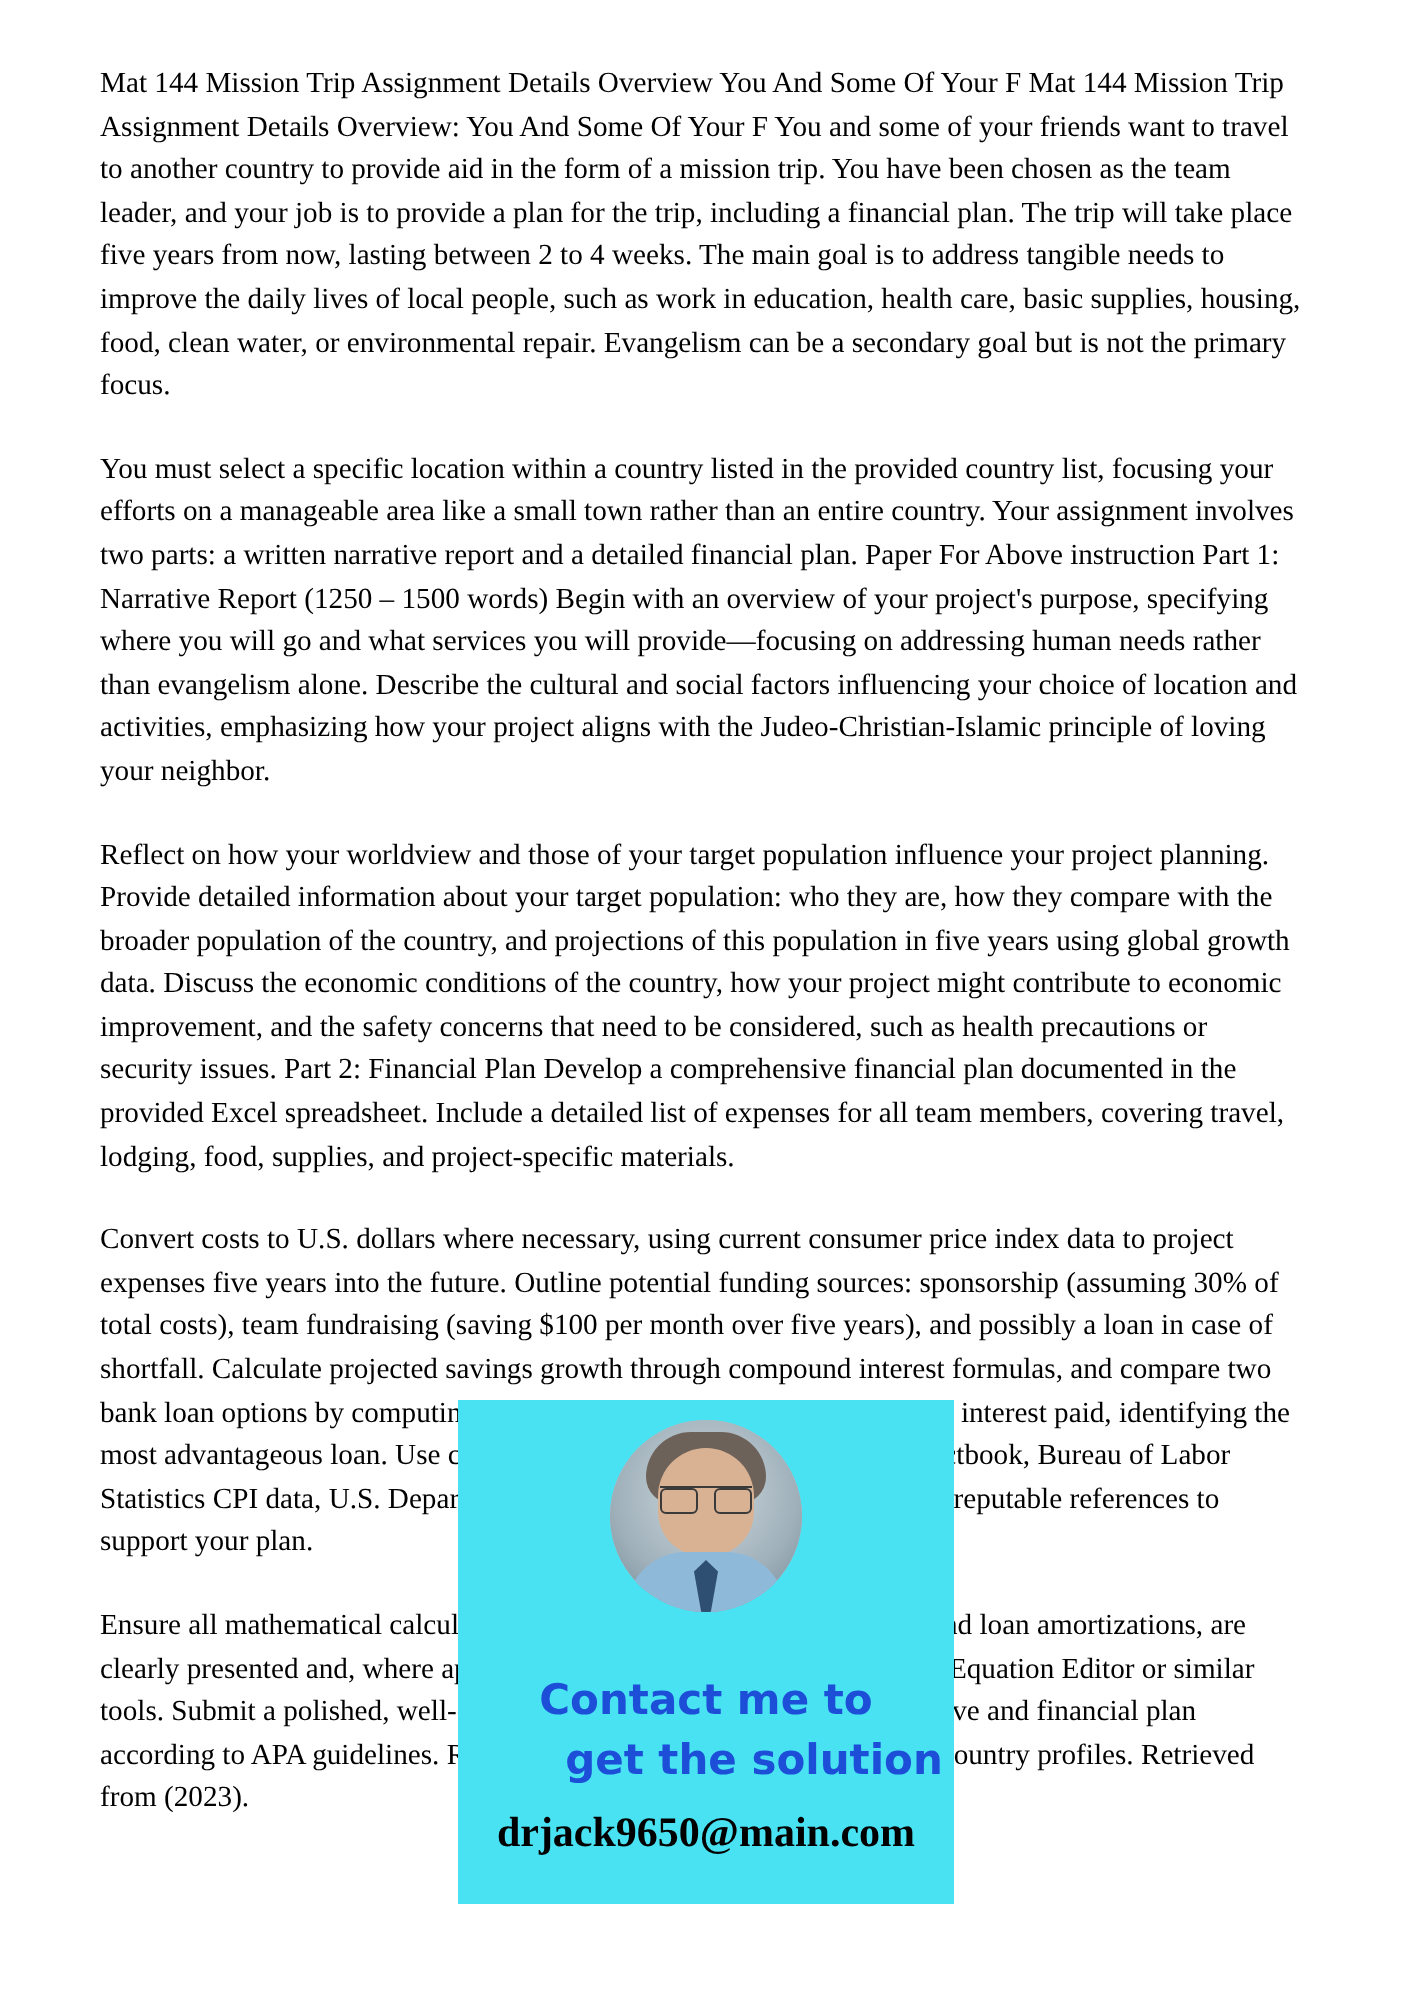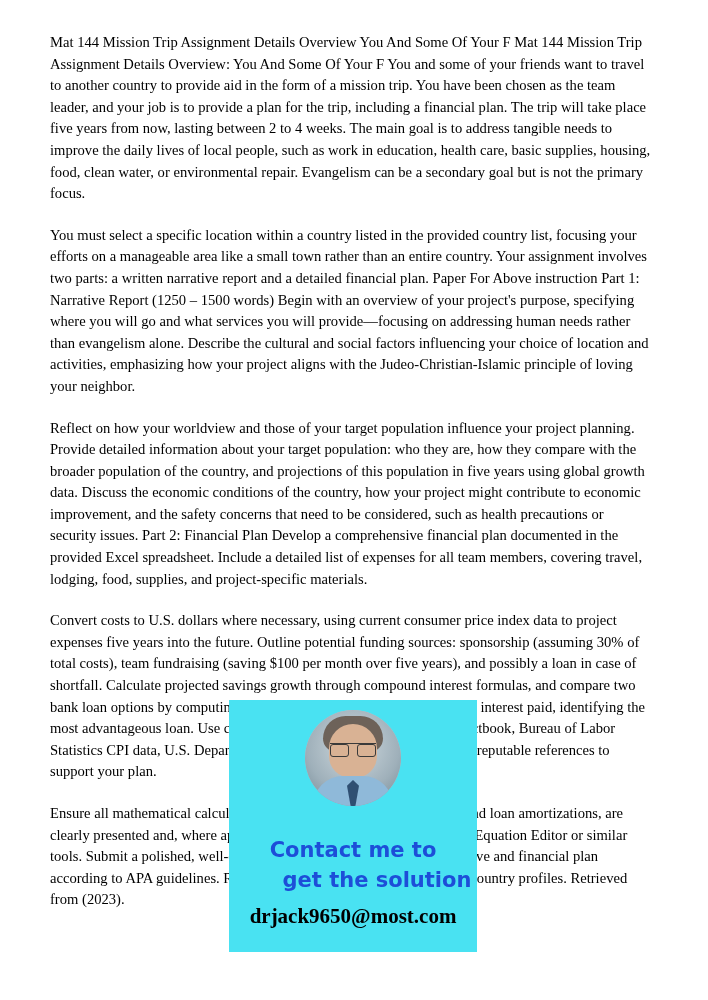--- a/index.html
+++ b/index.html
@@ -165,16 +165,16 @@
     <div class="avatar">
       <div class="face-bg"></div>
       <div class="hair"></div>
       <div class="head"></div>
       <div class="glasses"></div>
       <div class="shirt"></div>
       <div class="tie"></div>
     </div>
     <div class="overlay-line1">Contact me to</div>
     <div class="overlay-line2">get the solution</div>
-    <div class="overlay-email">drjack9650@most.com</div>
+    <div class="overlay-email">drjack9650@main.com</div>
   </div>
 
 </div>
 
 </body></html>

